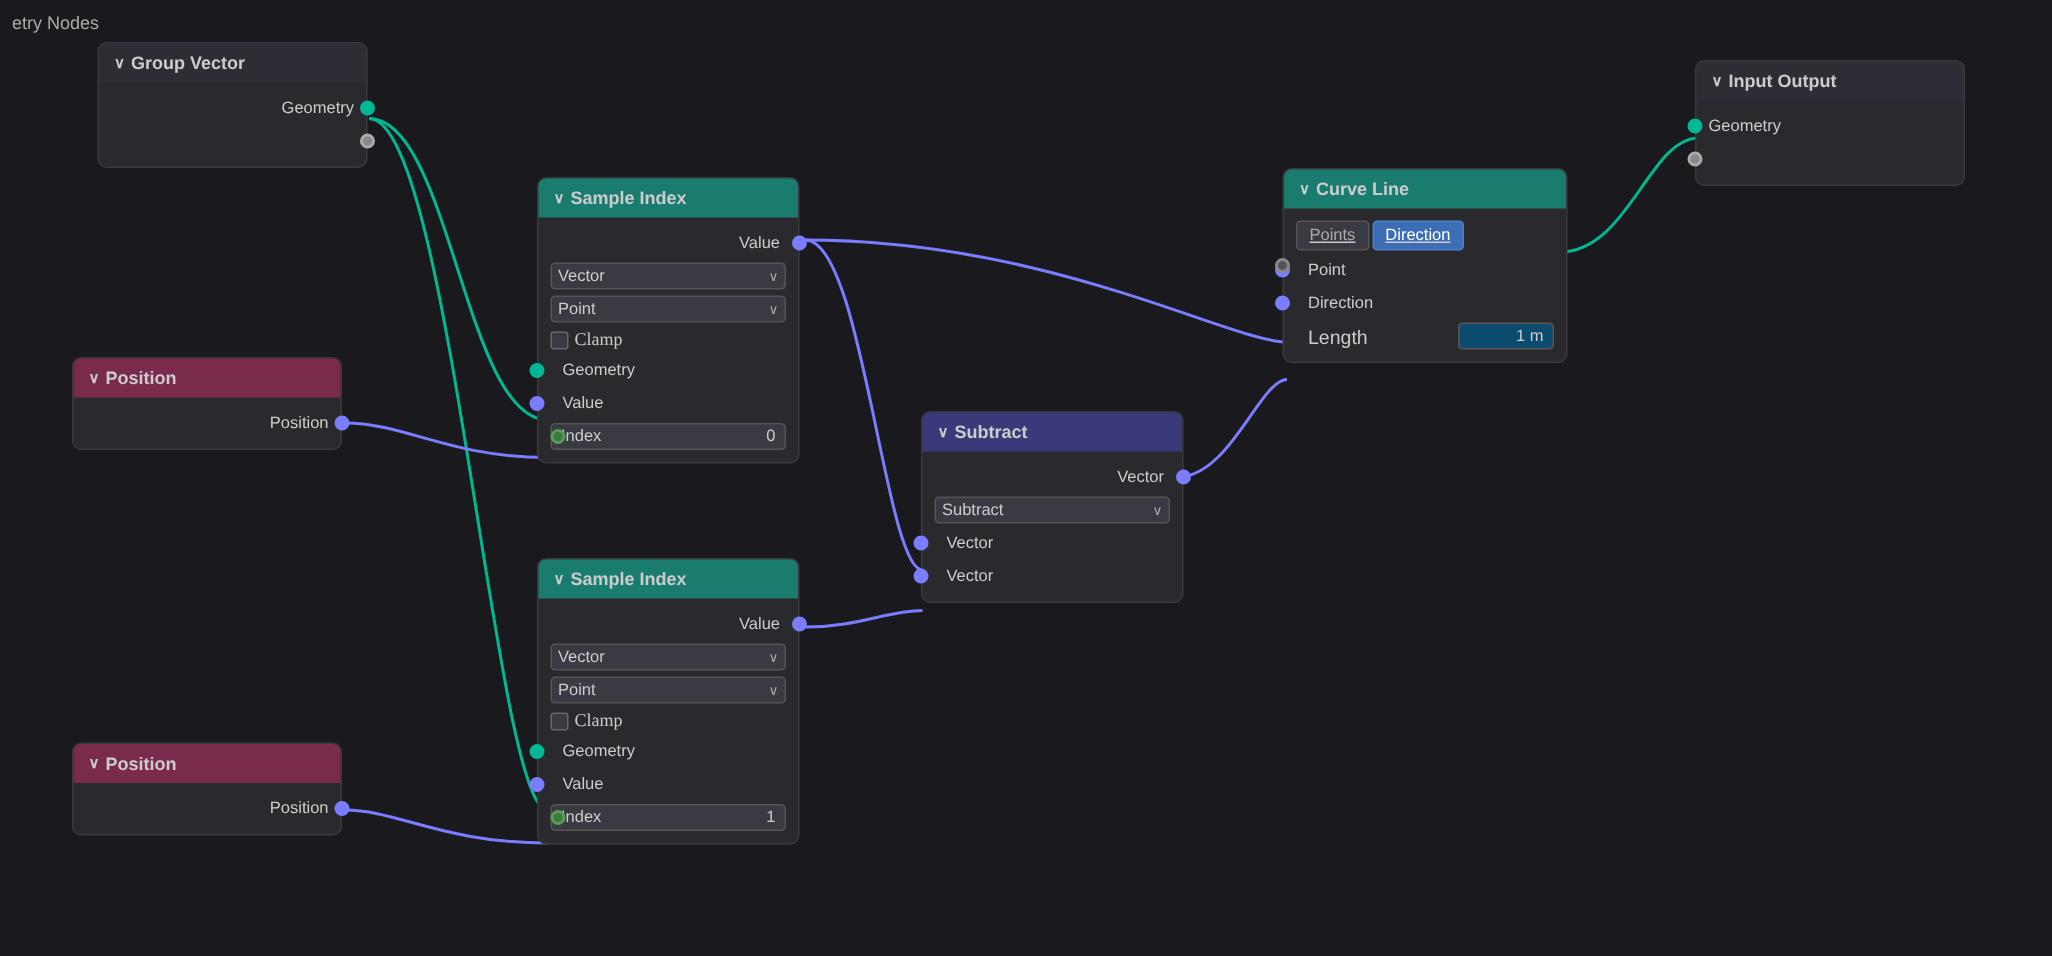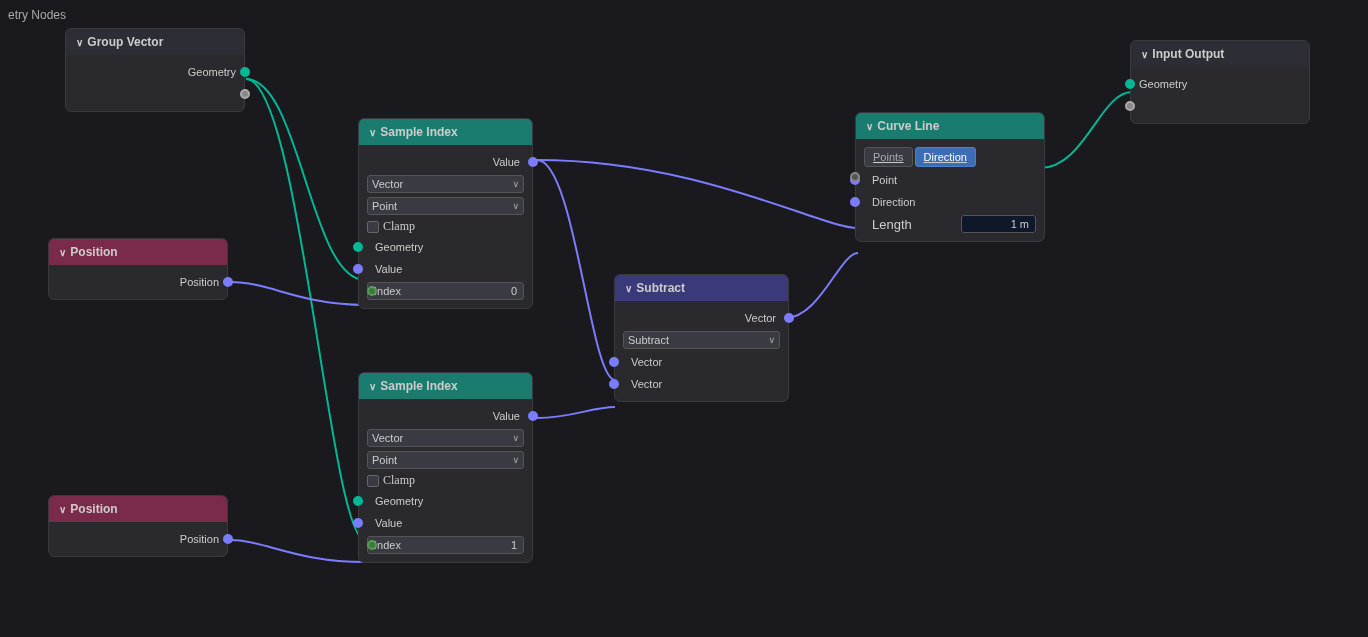--- a/index.html
+++ b/index.html
@@ -199,27 +199,27 @@
       gap: 4px;
     }
 
     .length-label {
       font-size: 13px;
       color: #ccc;
       flex: 1;
     }
 
     .length-field {
-      background: #0f172a;
+      background: #0c4a6e;
       border: 1px solid #555;
       border-radius: 3px;
       padding: 2px 6px;
       color: #ccc;
       font-size: 11px;
-      width: 75px;
+      width: 64px;
       text-align: right;
     }
 
     svg.connections {
       position: absolute;
       top: 0; left: 0;
       width: 100%; height: 100%;
       pointer-events: none;
     }
   </style>

